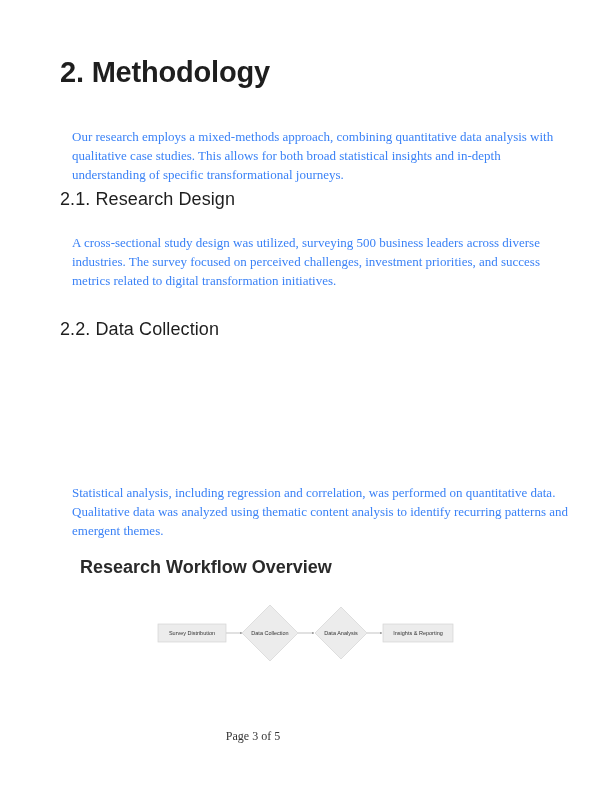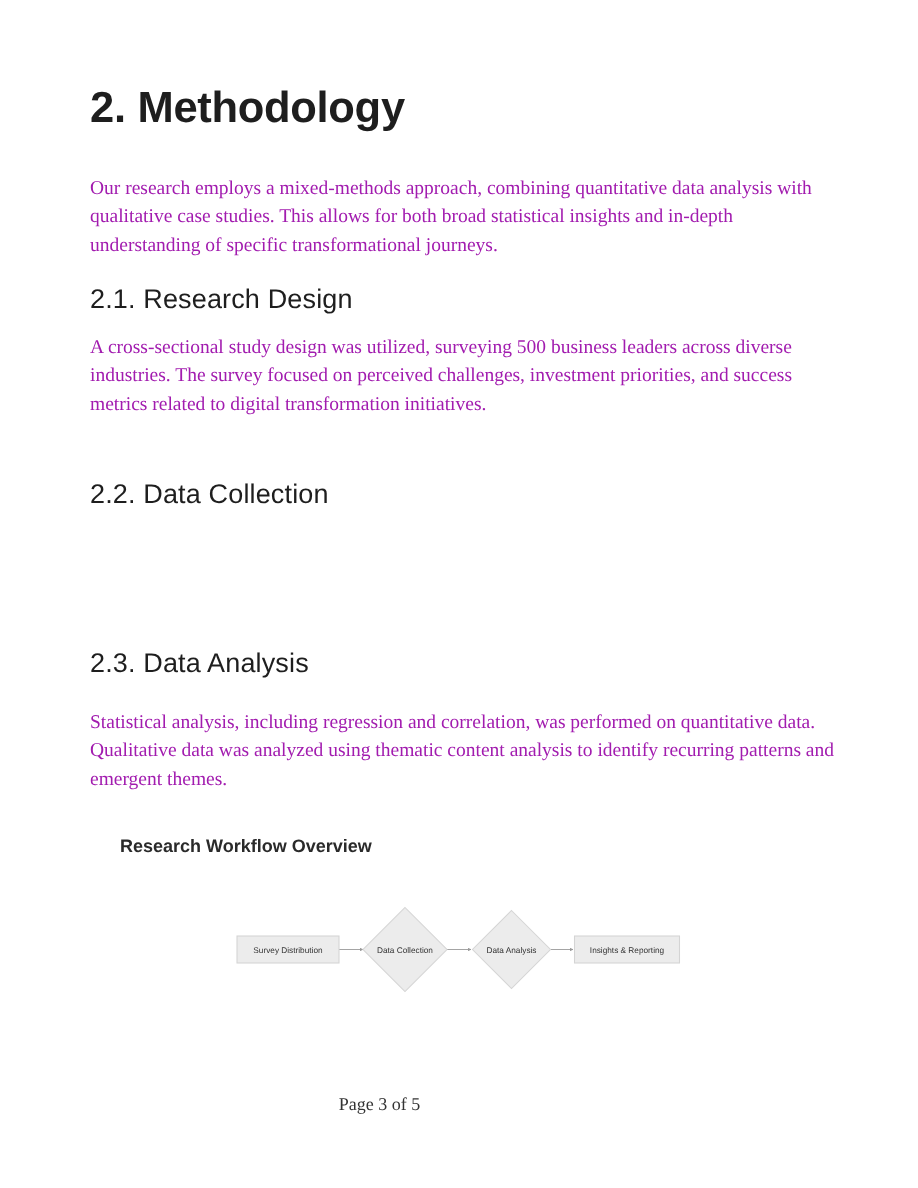--- a/index.html
+++ b/index.html
@@ -11,26 +11,26 @@
       font-size: 29px; color: #1e1e1e; letter-spacing: -0.2px; margin: 0;
     }
     .h2 {
       position: absolute; left: 60px;
       font-family: "Liberation Sans", sans-serif; font-weight: normal;
       font-size: 18px; color: #1e1e1e; margin: 0; letter-spacing: 0.1px;
     }
     .p {
       position: absolute; left: 60px; width: 500px;
       font-family: "Liberation Serif", "DejaVu Serif", serif;
-      font-size: 13px; line-height: 19px; color: #a21caf; margin: 0;
+      font-size: 13px; line-height: 19px; color: #3b82f6; margin: 12px;
     }
     .fig-title {
       position: absolute; left: 80px; top: 557px;
       font-family: "Liberation Sans", sans-serif; font-weight: bold;
-      font-size: 12px; color: #2a2a2a; margin: 0;
+      font-size: 18px; color: #2a2a2a; margin: 0;
     }
     .diagram { position: absolute; left: 0; top: 0; width: 612px; height: 792px; pointer-events: none; }
     .diagram text { font-family: "Liberation Sans", sans-serif; font-size: 5.5px; fill: #333; }
     .footer {
       position: absolute; left: 0; width: 506px; top: 729px; text-align: center;
       font-family: "Liberation Serif", "DejaVu Serif", serif; font-size: 12px; color: #333;
     }
   </style>
 </head>
 <body>
@@ -39,21 +39,20 @@
 
   <h1 class="h1">2. Methodology</h1>
 
   <p class="p" style="top:115px;">Our research employs a mixed-methods approach, combining quantitative data analysis with qualitative case studies. This allows for both broad statistical insights and in-depth understanding of specific transformational journeys.</p>
 
   <h2 class="h2" style="top:189px;">2.1. Research Design</h2>
   <p class="p" style="top:221px;">A cross-sectional study design was utilized, surveying 500 business leaders across diverse industries. The survey focused on perceived challenges, investment priorities, and success metrics related to digital transformation initiatives.</p>
 
   <h2 class="h2" style="top:319px;">2.2. Data Collection</h2>
 
-  <h2 class="h2" style="top:432px;">2.3. Data Analysis</h2>
   <p class="p" style="top:471px;">Statistical analysis, including regression and correlation, was performed on quantitative data. Qualitative data was analyzed using thematic content analysis to identify recurring patterns and emergent themes.</p>
 
   <h3 class="fig-title">Research Workflow Overview</h3>
 
   <svg class="diagram" viewBox="0 0 612 792" width="612" height="792">
     <defs>
       <marker id="arr" markerWidth="4" markerHeight="4" refX="3.5" refY="2" orient="auto">
         <path d="M0,0 L4,2 L0,4 z" fill="#9a9a9a"></path>
       </marker>
     </defs>

